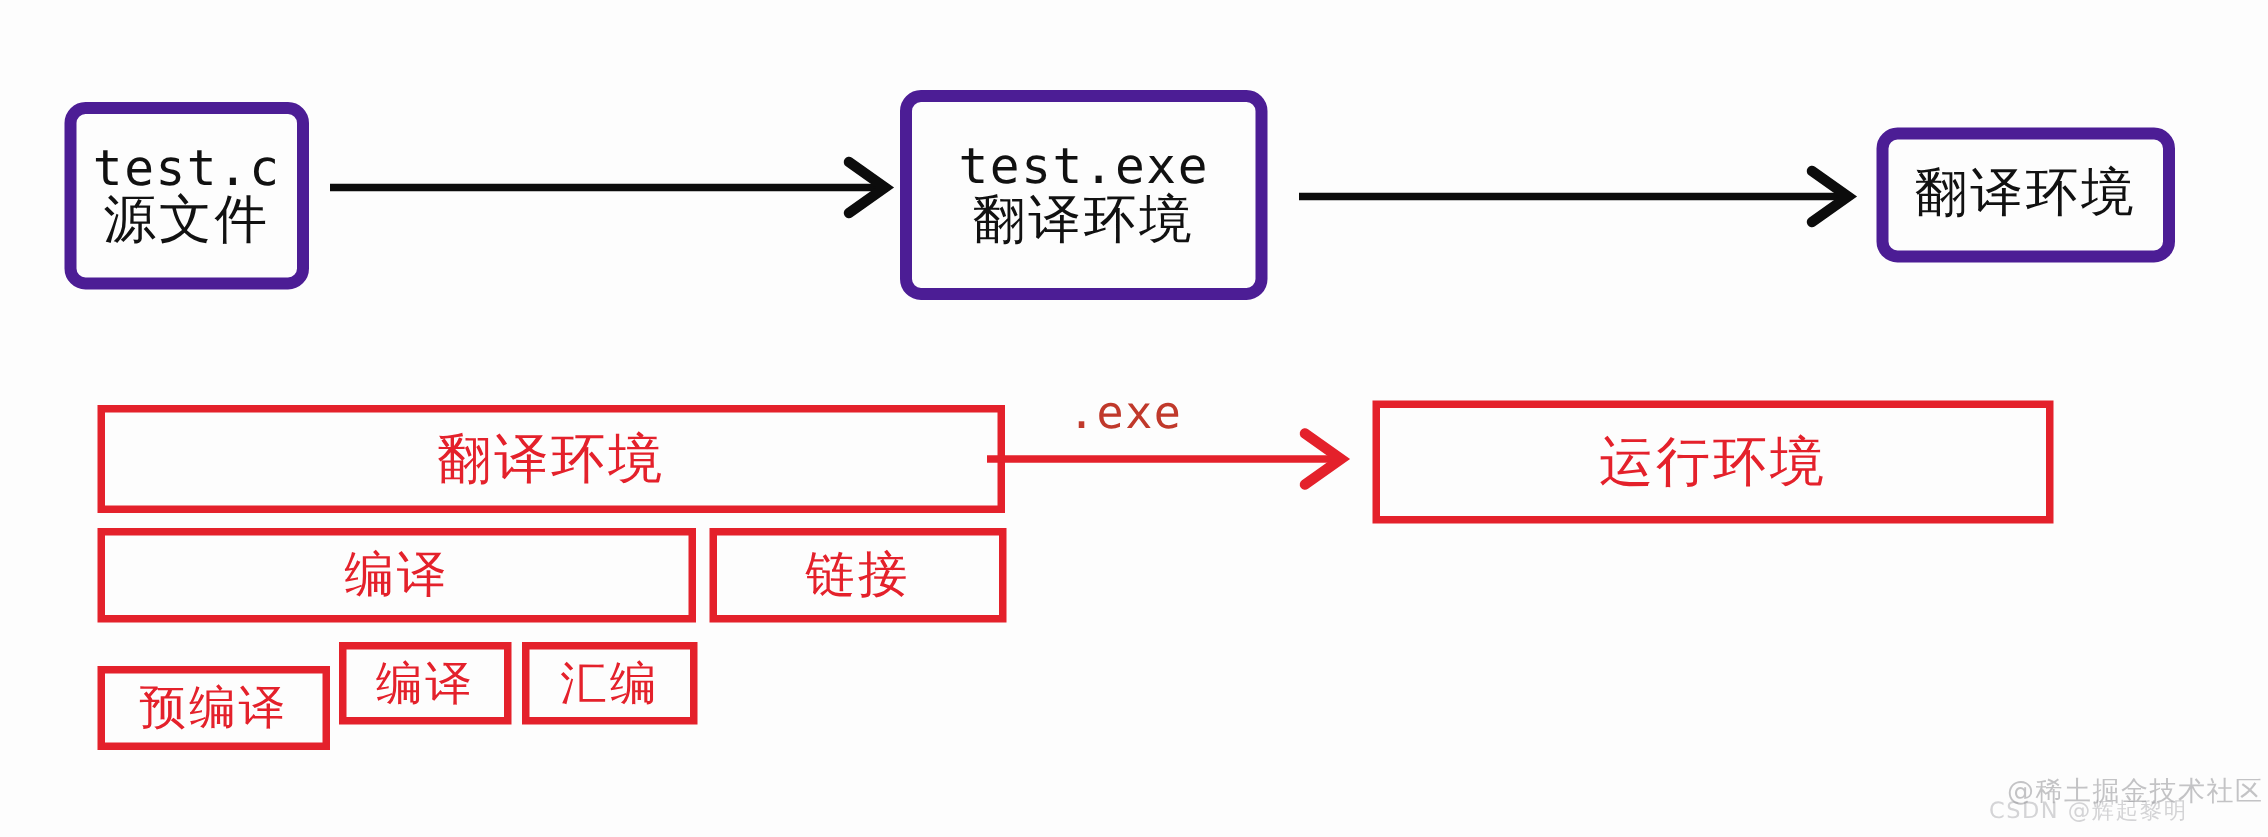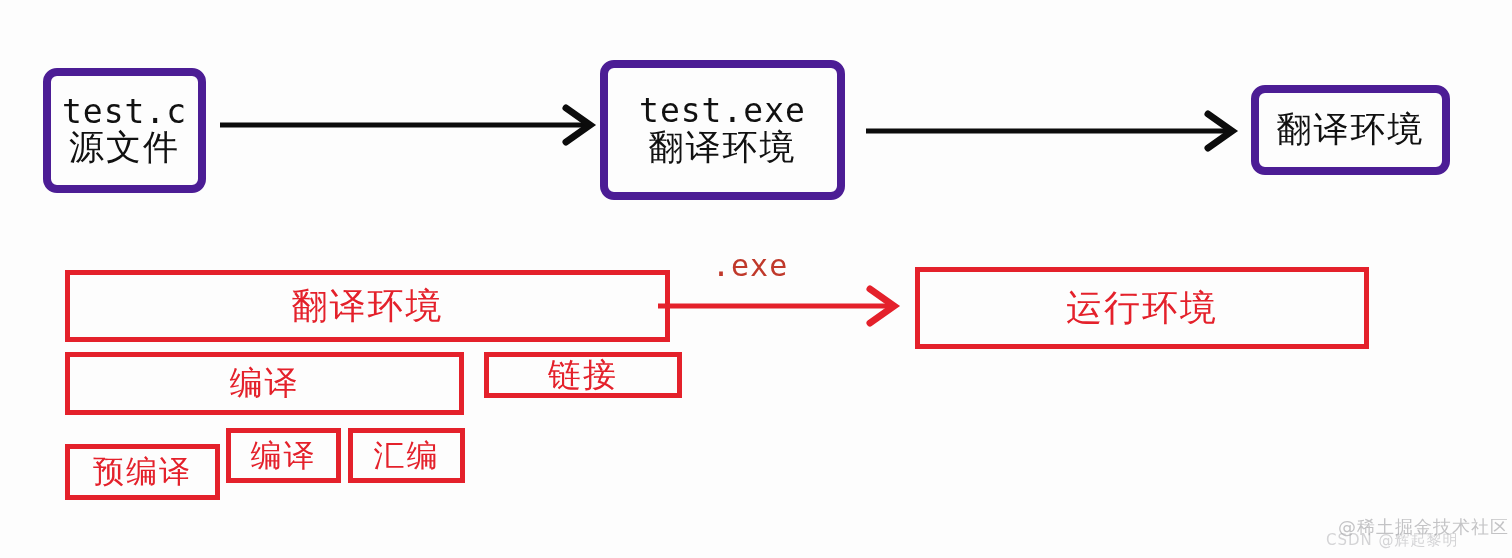--- a/index.html
+++ b/index.html
@@ -123,29 +123,29 @@
   </svg>
 
   <div class="black-box" style="left:1251px; top:85px; width:199px; height:90px;">
     <div class="cjk-line">翻译环境</div>
   </div>
 
   <div class="red-box rb-big" style="left:48px; top:270px; width:605px; height:72px;">翻译环境</div>
 
   <div class="red-box rb-mid" style="left:48px; top:352px; width:399px; height:63px;">编译</div>
 
-  <div class="red-box rb-mid" style="left:467px; top:352px; width:198px; height:46px;text-align:center;">链接</div>
+  <div class="red-box rb-mid" style="left:456px; top:352px; width:198px; height:63px;text-align:center;">链接</div>
 
   <div class="red-box rb-small" style="left:48px; top:444px; width:155px; height:56px;">预编译</div>
 
   <div class="red-box rb-small" style="left:209px; top:428px; width:115px; height:55px;">编译</div>
 
   <div class="red-box rb-small" style="left:331px; top:428px; width:117px; height:55px;">汇编</div>
 
-  <div class="exe-label" style="left:712px; top:248px;">.exe</div>
+  <div class="exe-label" style="left:712px; top:258px;">.exe</div>
 
   <svg class="arrow-svg" style="left:656px; top:286px;" width="242" height="40" viewBox="0 0 242 40">
     <line x1="2" y1="20" x2="234" y2="20" stroke="#e4212b" stroke-width="5"></line>
     <polyline points="214,3 238,20 214,37" fill="none" stroke="#e4212b" stroke-width="7" stroke-linecap="round" stroke-linejoin="miter"></polyline>
   </svg>
 
   <div class="red-box rb-big" style="left:898px; top:267px; width:454px; height:82px;">运行环境</div>
 
   <div class="watermark wm-juejin" style="left:1338px; top:515px;">@稀土掘金技术社区</div>
 

